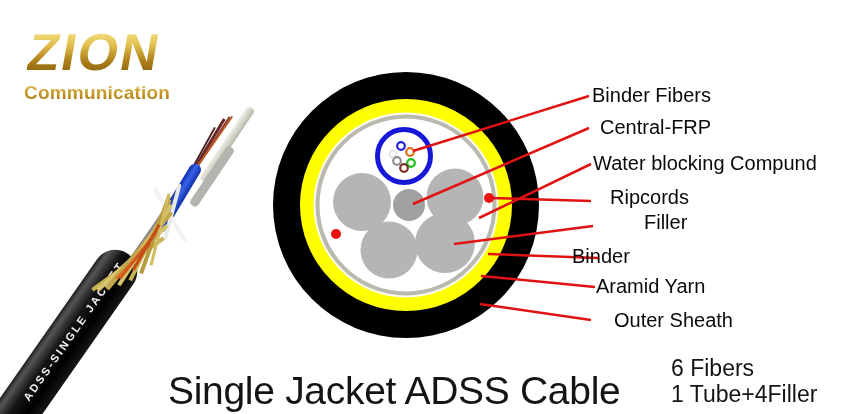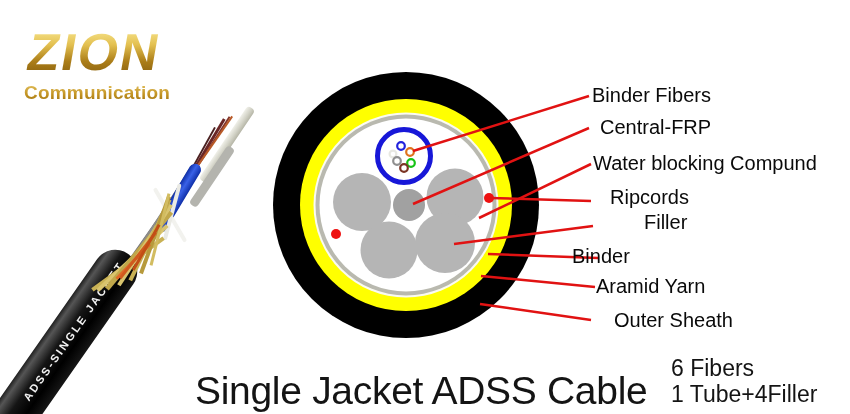--- a/index.html
+++ b/index.html
@@ -33,21 +33,21 @@
     padding-left:62px;white-space:nowrap;
     color:#f2f2f2;font-size:11px;font-weight:bold;letter-spacing:2.5px;
   }
   
   .callout-label{
     position:absolute;height:22px;line-height:22px;white-space:nowrap;
     font-size:20px;color:#0a0a0a;
   }
   
   .caption-title{
-    position:absolute;left:168px;top:369px;font-size:39px;letter-spacing:-0.3px;color:#141414;margin-left:27px;
+    position:absolute;left:168px;top:369px;font-size:39px;letter-spacing:-0.3px;color:#141414;
   }
   .caption-spec{position:absolute;left:671px;top:355px;font-size:23px;line-height:26px;color:#141414;}
   svg{position:absolute;left:0;top:0;}
 </style>
 </head>
 <body>
 
 <div class="stage">
 
   <div class="logo">

